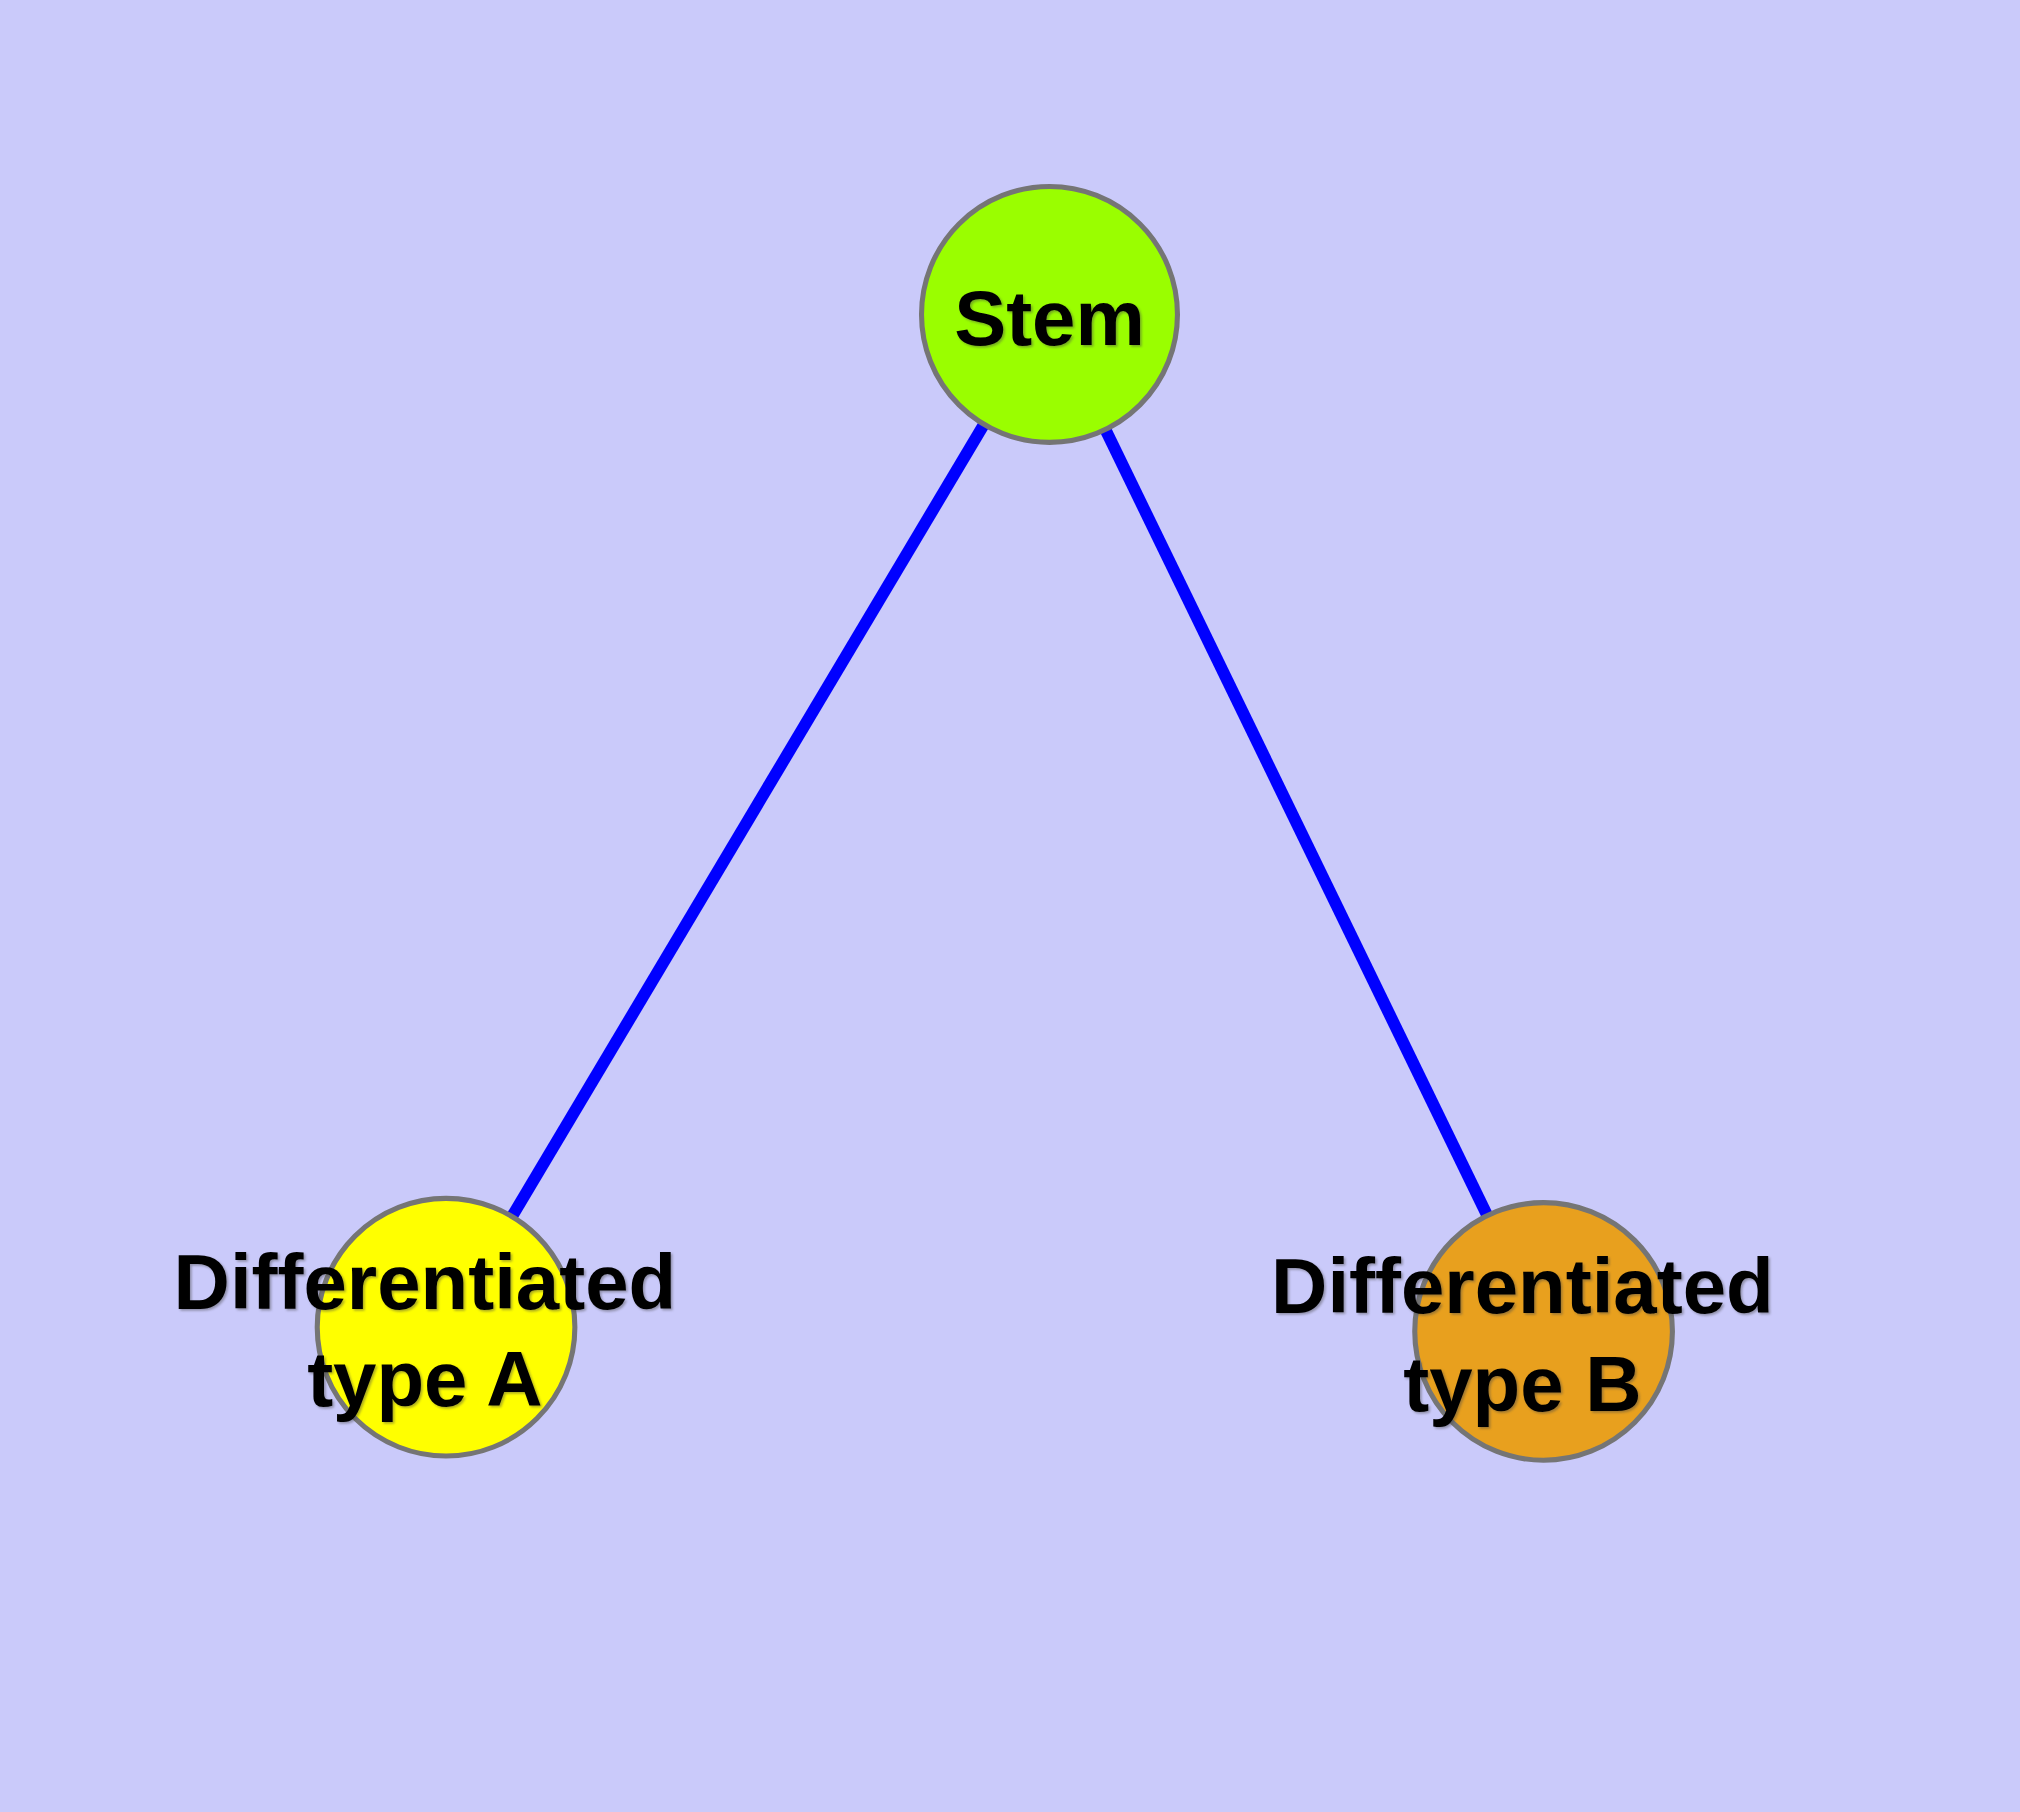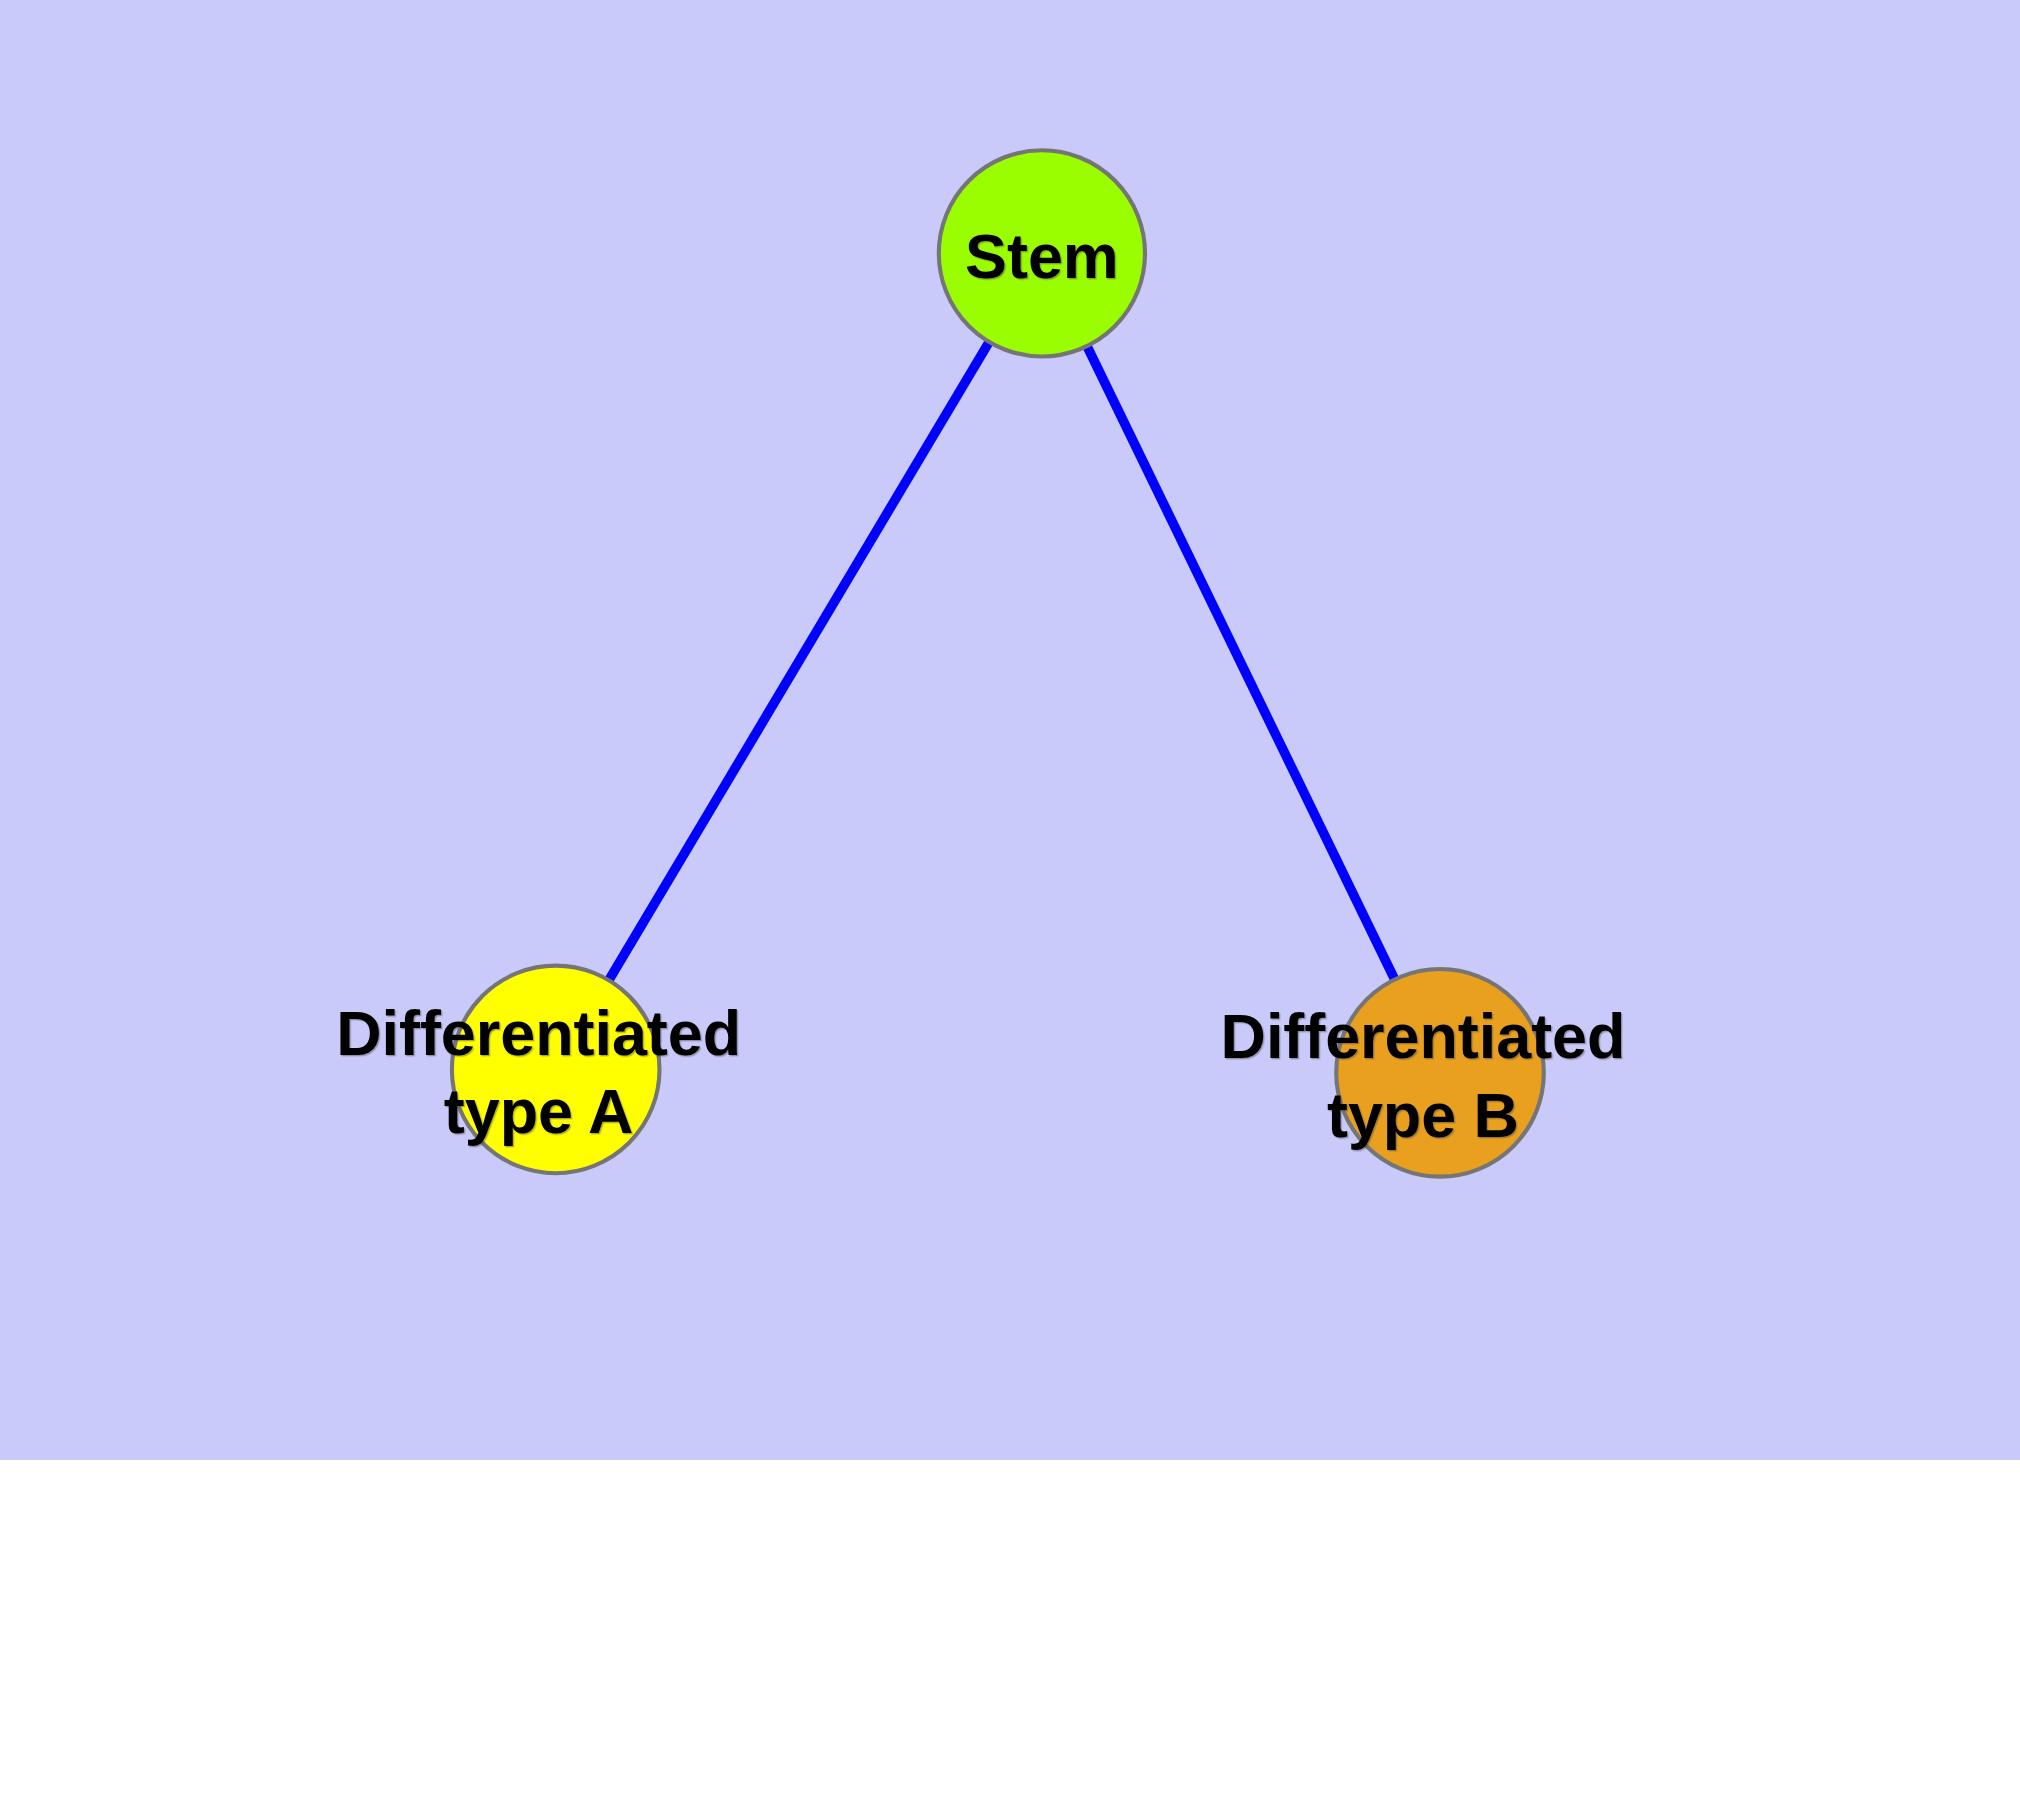--- a/index.html
+++ b/index.html
@@ -2,21 +2,21 @@
 <html style="font-size:13.6px"><head>
 <meta charset="utf-8">
 <style>
   html, body {
     margin: 0;
     padding: 0;
     background: #ffffff;
   }
   .stage {
     width: 2021px;
-    height: 1460px;
+    height: 1812px;
     position: relative;
     overflow: hidden;
   }
   svg.diagram {
     display: block;
     width: 100%;
     height: 100%;
   }
   svg.diagram text {
     font-family: "Liberation Sans", "DejaVu Sans", sans-serif;

